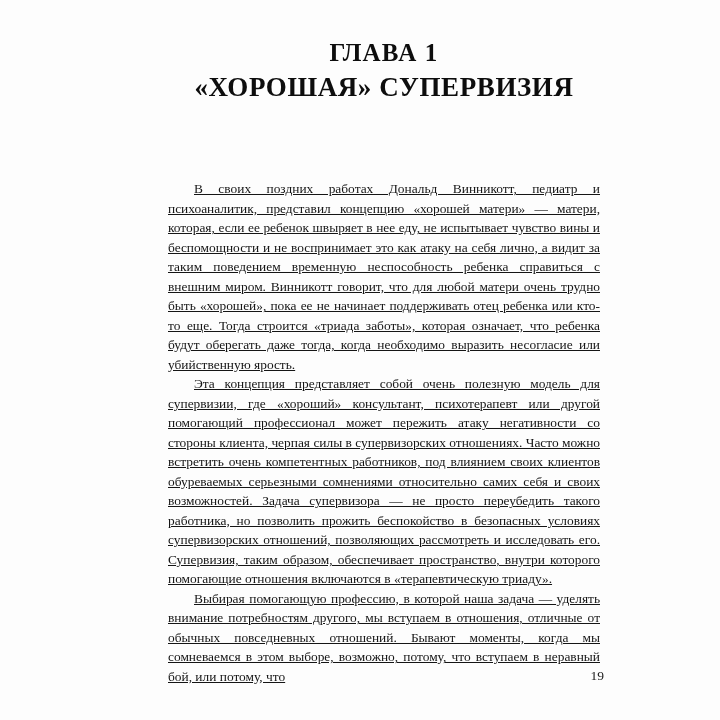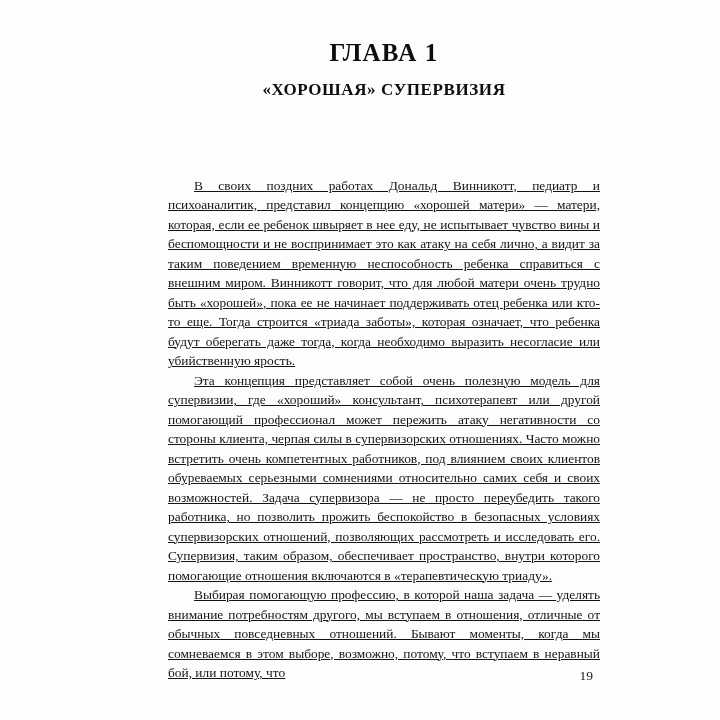--- a/index.html
+++ b/index.html
@@ -31,43 +31,43 @@
     font-family: "Liberation Serif", serif;
     font-weight: bold;
     font-size: 25px;
     letter-spacing: 1.2px;
     line-height: 1.18;
     color: #0d0d0d;
   }
   .chapter-title {
     font-family: "Liberation Serif", serif;
     font-weight: bold;
-    font-size: 17px;
+    font-size: 27px;
     letter-spacing: 0.6px;
     line-height: 1.18;
     color: #0d0d0d;
-    margin-top: 12px;
+    margin-top: 4px;
   }
   .body-copy {
     margin-top: 76px;
     font-size: 13.4px;
     line-height: 1.455;
     text-align: justify;
     text-justify: inter-word;
     color: #151515;
     hyphens: none;
   }
   .body-copy p {
     margin: 0;
     text-indent: 26px;
     text-decoration: underline;
   }
   .folio {
     position: absolute;
-    right: 127px;
+    right: 116px;
     bottom: 36px;
     font-size: 13.5px;
     color: #1a1a1a;
   }
 </style>
 </head>
 <body>
 
 <div class="page">
 

